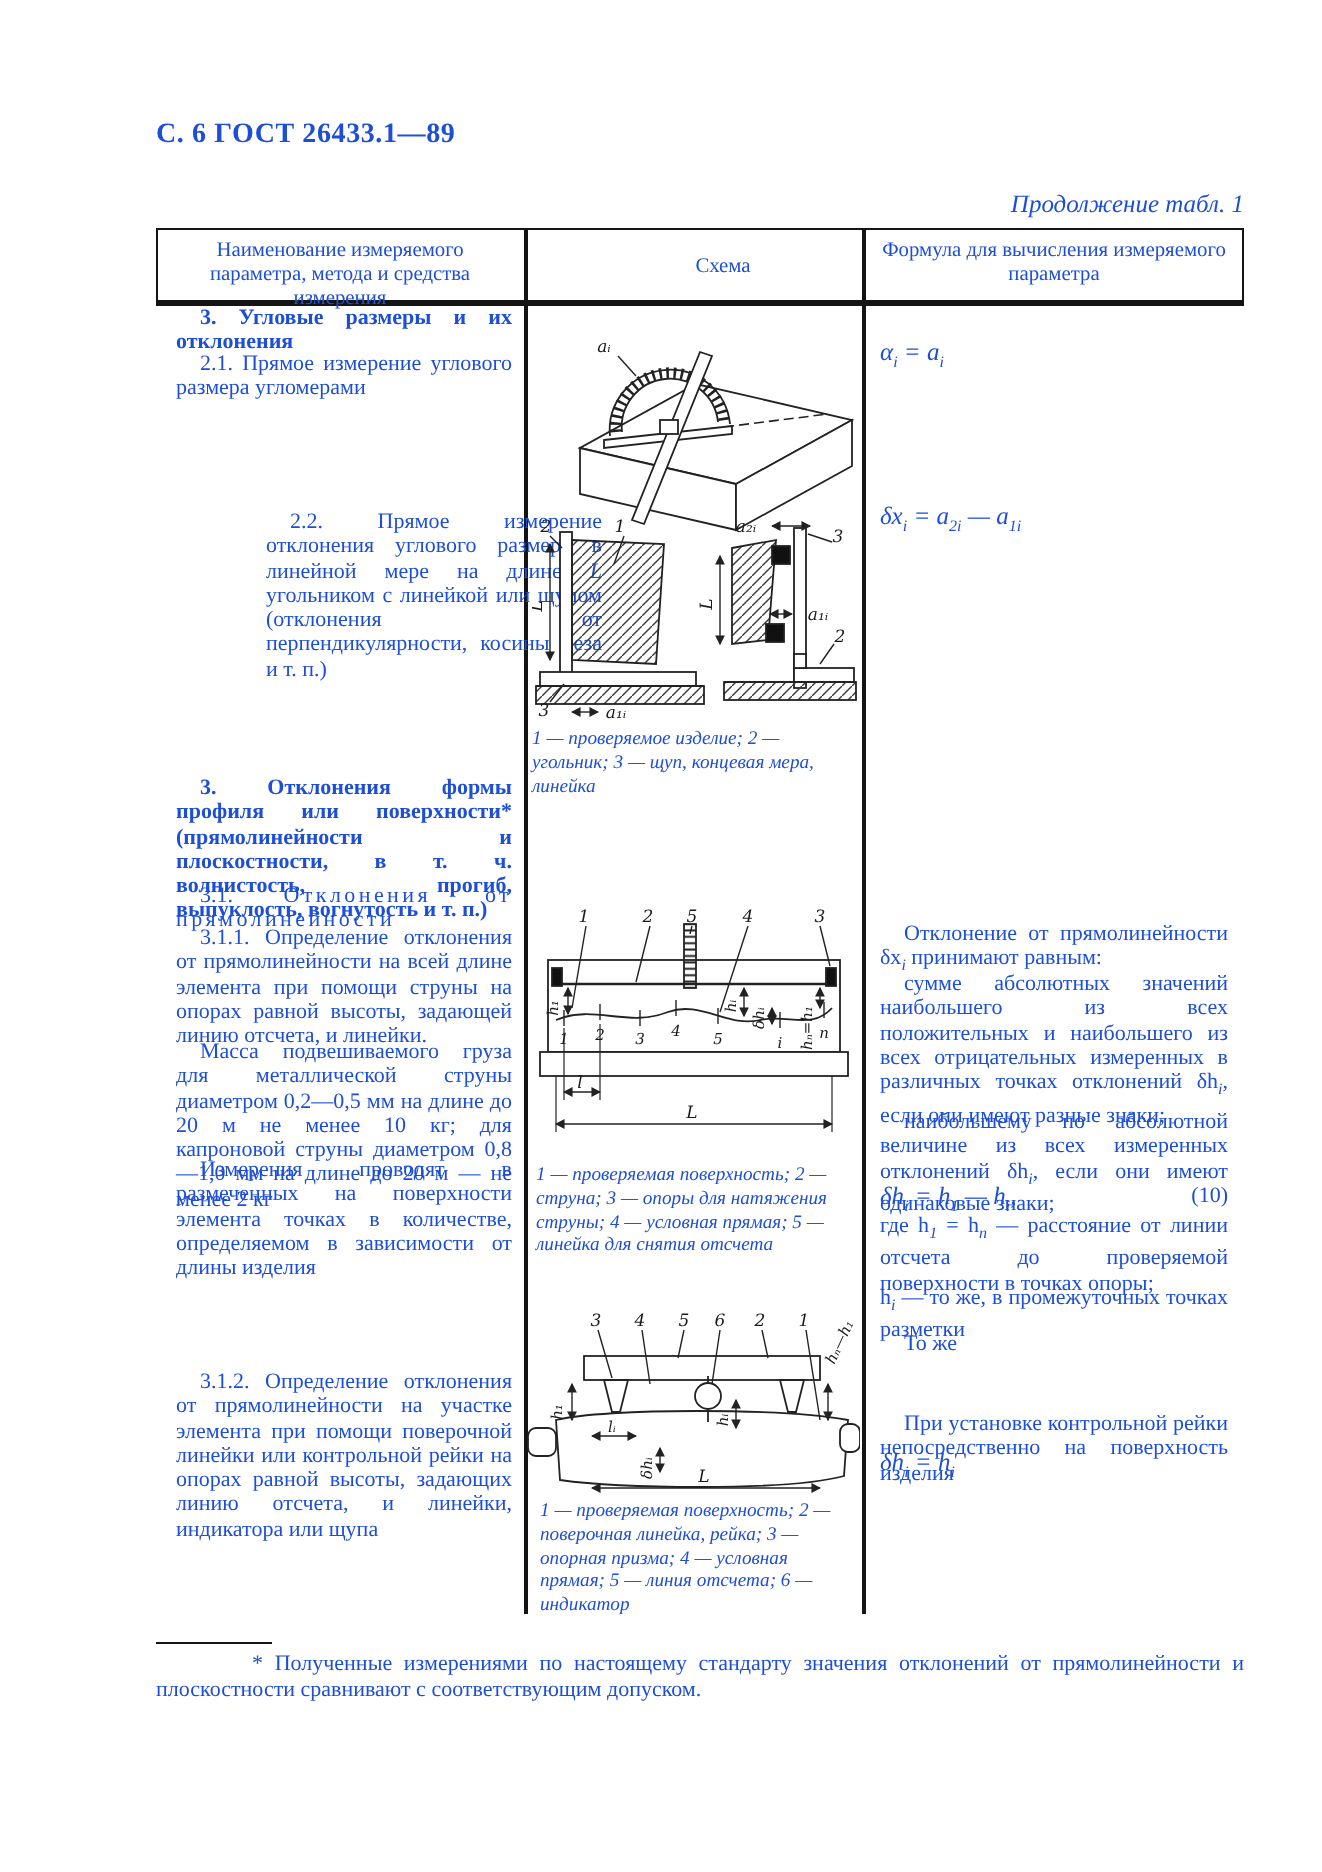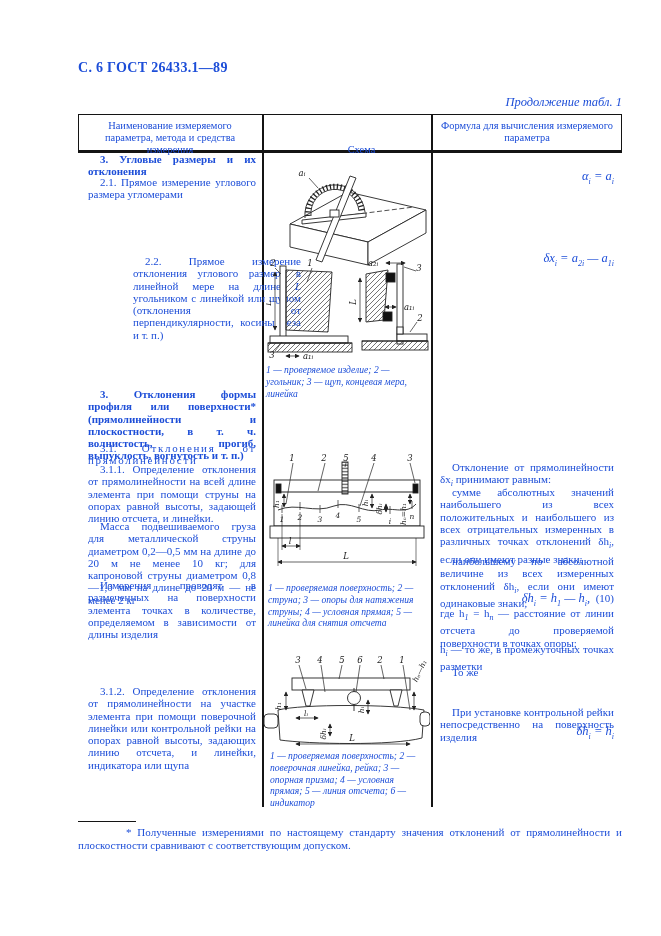--- a/index.html
+++ b/index.html
@@ -3,21 +3,21 @@
 <meta charset="utf-8">
 <style>
   html,body{margin:0;padding:0;background:#e8e8e8;}
   .page{position:relative;width:661px;height:936px;background:#ffffff;overflow:hidden;
         font-family:"Liberation Serif","DejaVu Serif",serif;color:#1d4ed8;}
   .abs{position:absolute;}
   .t{font-size:11px;line-height:12.3px;text-align:justify;}
   .ind{text-indent:12px;}
   .b{font-weight:bold;}
   .hdr{font-size:10.4px;line-height:12px;text-align:center;}
-  .frm{font-size:12.5px;font-style:italic;text-align:right;font-family:Liberation Serif, serif;}
+  .frm{font-size:12.5px;font-style:italic;text-align:left;font-family:Liberation Serif, serif;}
   .frm sub, .t sub{font-size:8px;font-style:italic;}
   .cap{font-size:9.6px;line-height:11.8px;text-align:left;font-style:italic;}
   .rule{background:#141414;}
   .cont{font-size:12.5px;font-style:italic;text-align:right;}
   .doc-h{font-size:14px;font-weight:bold;letter-spacing:0.3px;}
   .sp{letter-spacing:1.7px;}
   .foot{font-size:11px;line-height:13px;text-align:justify;text-indent:48px;}
   
   .diagram line,.diagram path,.diagram rect,.diagram polygon,.diagram circle{stroke:#222;fill:none;stroke-width:0.9;}
   .diagram .fw{fill:#fff;}
@@ -56,21 +56,21 @@
   <div class="abs cont" style="left:432px;top:95px;width:190px;">Продолжение табл. 1</div>
 
   <div class="abs rule" style="left:78px;top:114px;width:544px;height:1px;"></div>
   <div class="abs rule" style="left:78px;top:150px;width:544px;height:2.5px;"></div>
   <div class="abs rule" style="left:78px;top:114px;width:1px;height:37px;"></div>
   <div class="abs rule" style="left:621px;top:114px;width:1px;height:37px;"></div>
   <div class="abs rule" style="left:262px;top:114px;width:2px;height:693px;"></div>
   <div class="abs rule" style="left:431px;top:114px;width:2px;height:693px;"></div>
 
   <div class="abs hdr" style="left:84px;top:120px;width:172px;">Наименование измеряемого параметра, метода и средства измерения</div>
-  <div class="abs hdr" style="left:264px;top:144px;width:195px;">Схема</div>
+  <div class="abs hdr" style="left:264px;top:128px;width:195px;">Схема</div>
   <div class="abs hdr" style="left:436px;top:120px;width:182px;">Формула для вычисления измеряемого параметра</div>
 
   <div class="abs t b ind" style="left:88px;top:153px;width:168px;">3. Угловые размеры и их отклонения</div>
   <div class="abs t ind" style="left:88px;top:176px;width:168px;">2.1. Прямое измерение углового размера угломерами</div>
   <div class="abs t ind" style="left:88px;top:255px;width:168px;margin-left:45px;">2.2. Прямое измерение отклонения углового размера в линейной мере на длине <i>L</i> угольником с линейкой или щупом (отклонения от перпендикулярности, косины реза и т. п.)</div>
   <div class="abs t b ind" style="left:88px;top:388px;width:168px;">3. Отклонения формы профиля или поверхности* (прямолинейности и плоскостности, в т. ч. волнистость, прогиб, выпуклость, вогнутость и т. п.)</div>
   <div class="abs t ind" style="left:88px;top:442px;width:168px;"><span>3.1.</span> <span class="sp">Отклонения от прямолинейности</span></div>
   <div class="abs t ind" style="left:88px;top:463px;width:168px;">3.1.1. Определение отклонения от прямолинейности на всей длине элемента при помощи струны на опорах равной высоты, задающей линию отсчета, и линейки.</div>
   <div class="abs t ind" style="left:88px;top:520px;width:168px;">Масса подвешиваемого груза для металлической струны диаметром 0,2—0,5 мм на длине до 20 м не менее 10 кг; для капроновой струны диаметром 0,8—1,0 мм на длине до 20 м — не менее 2 кг</div>
   <div class="abs t ind" style="left:88px;top:579px;width:168px;">Измерения проводят в размеченных на поверхности элемента точках в количестве, определяемом в зависимости от длины изделия</div>

